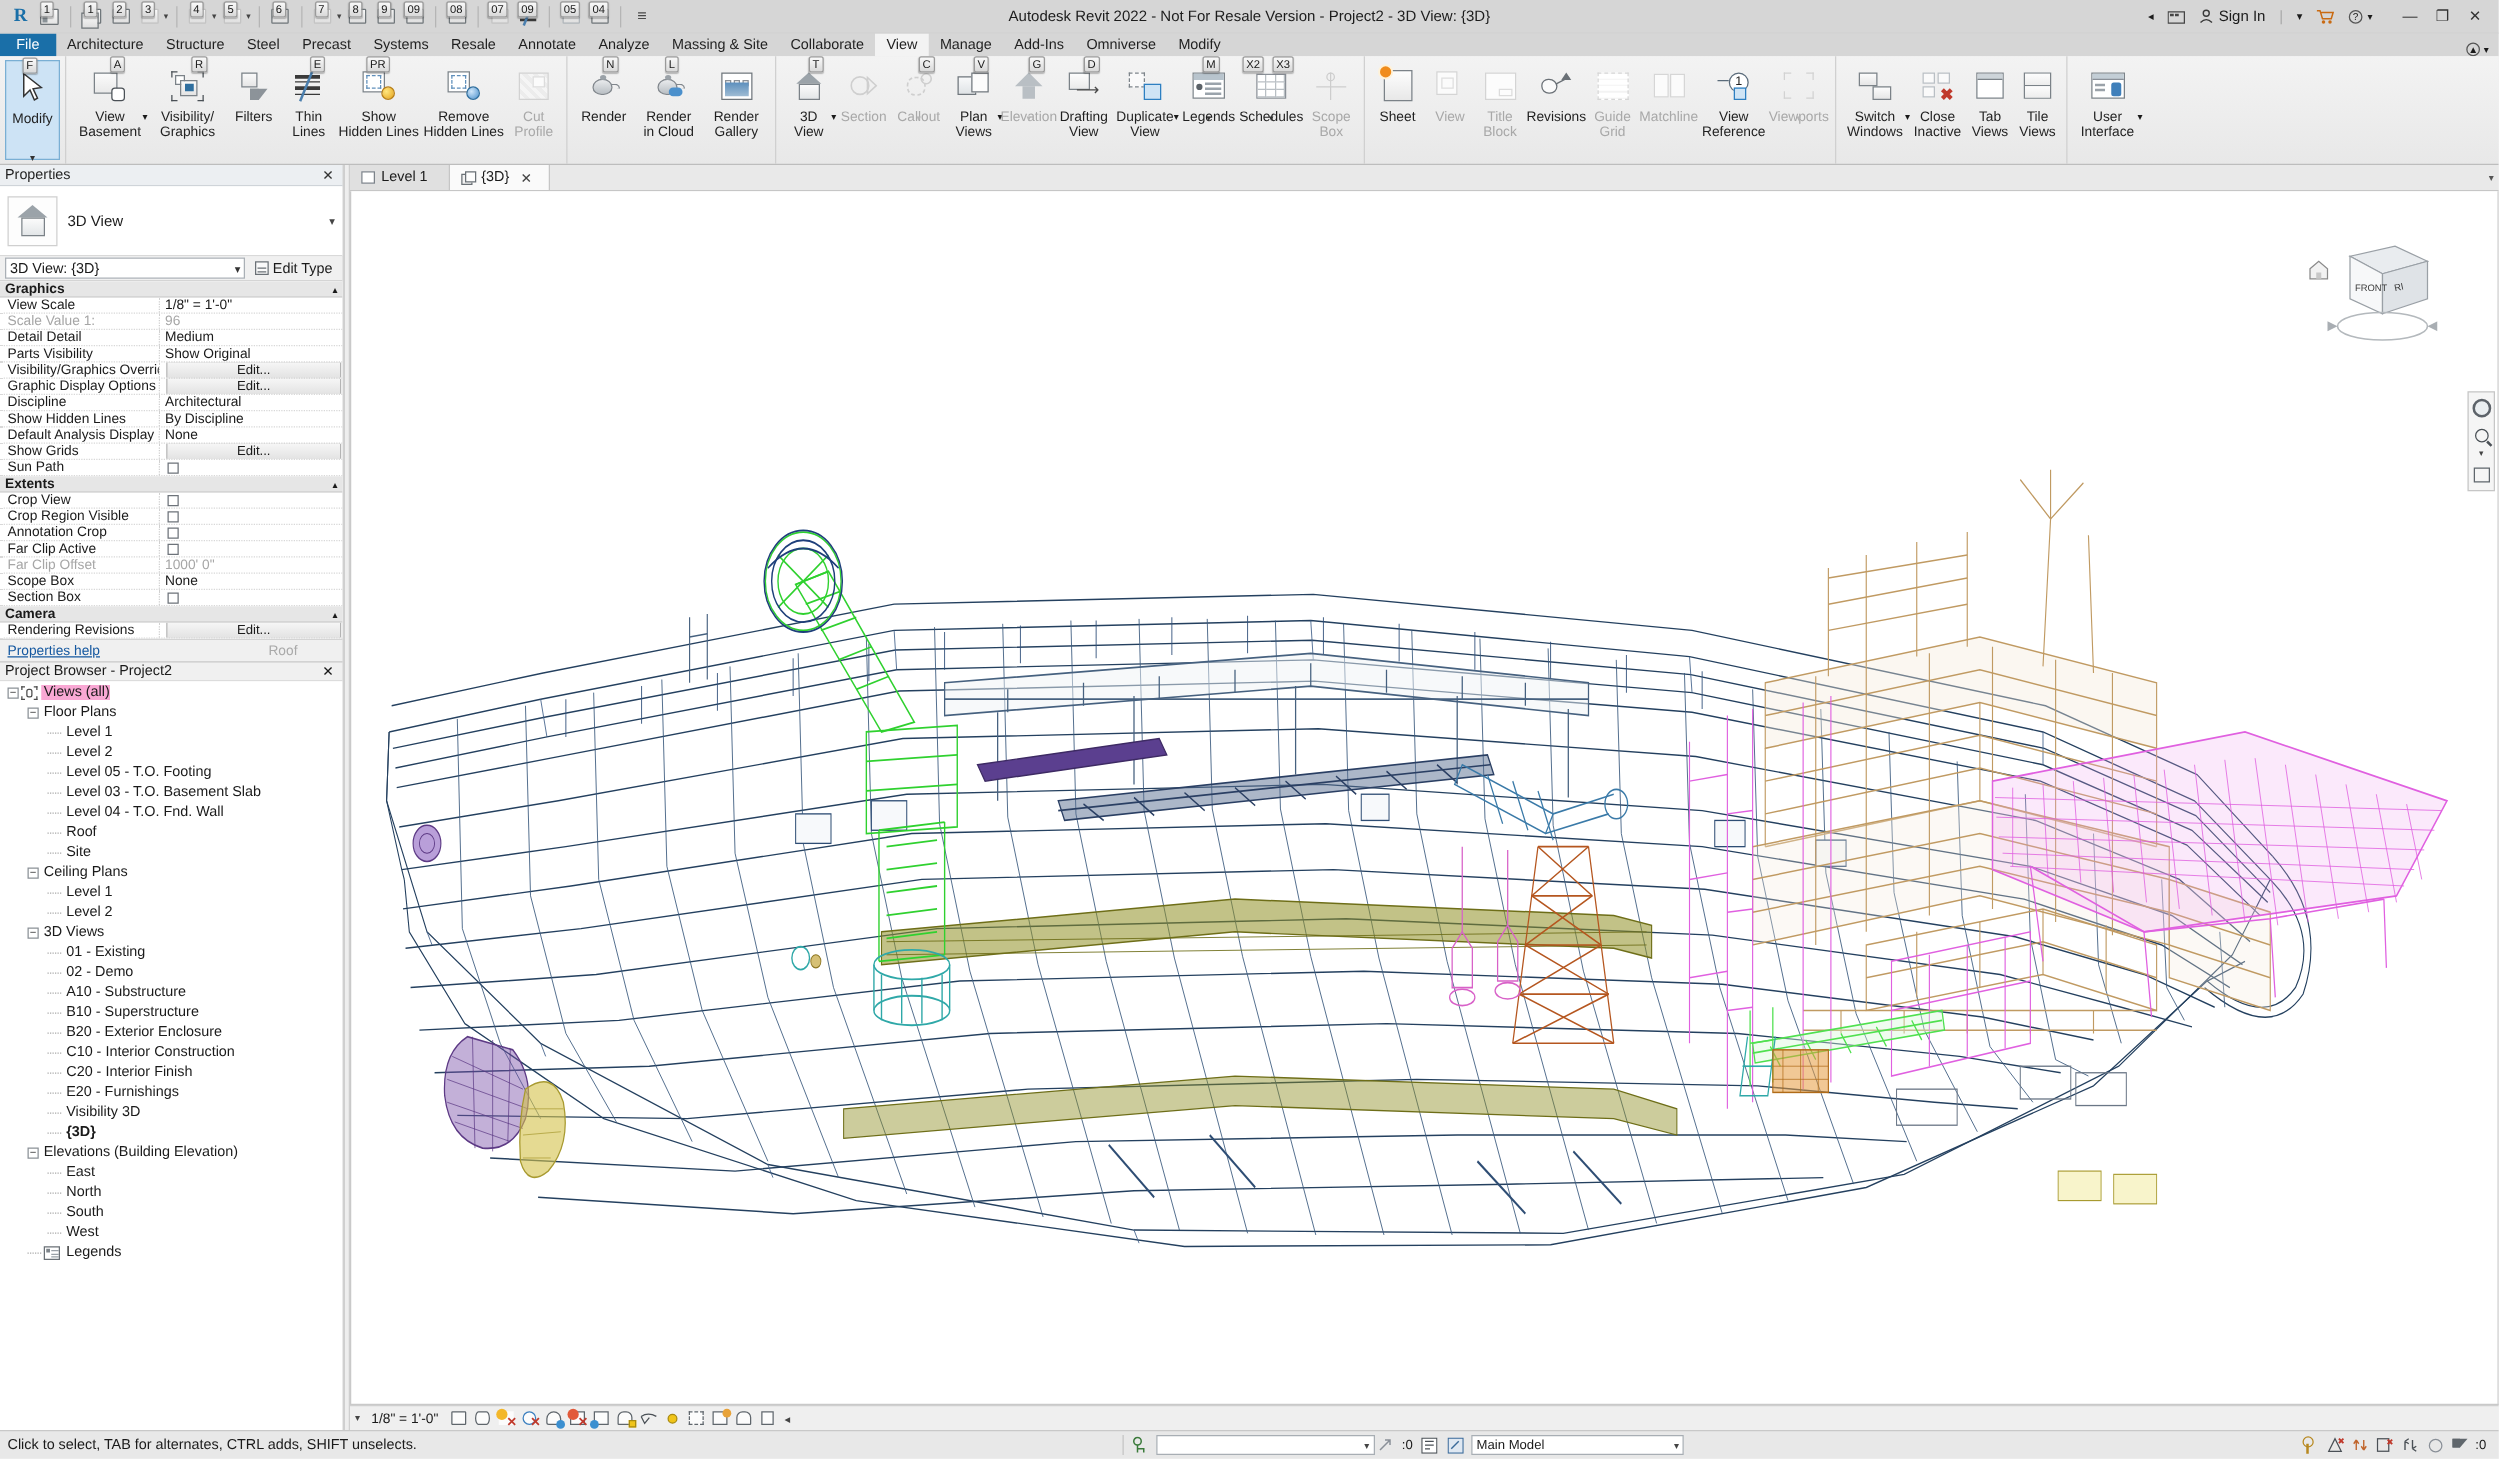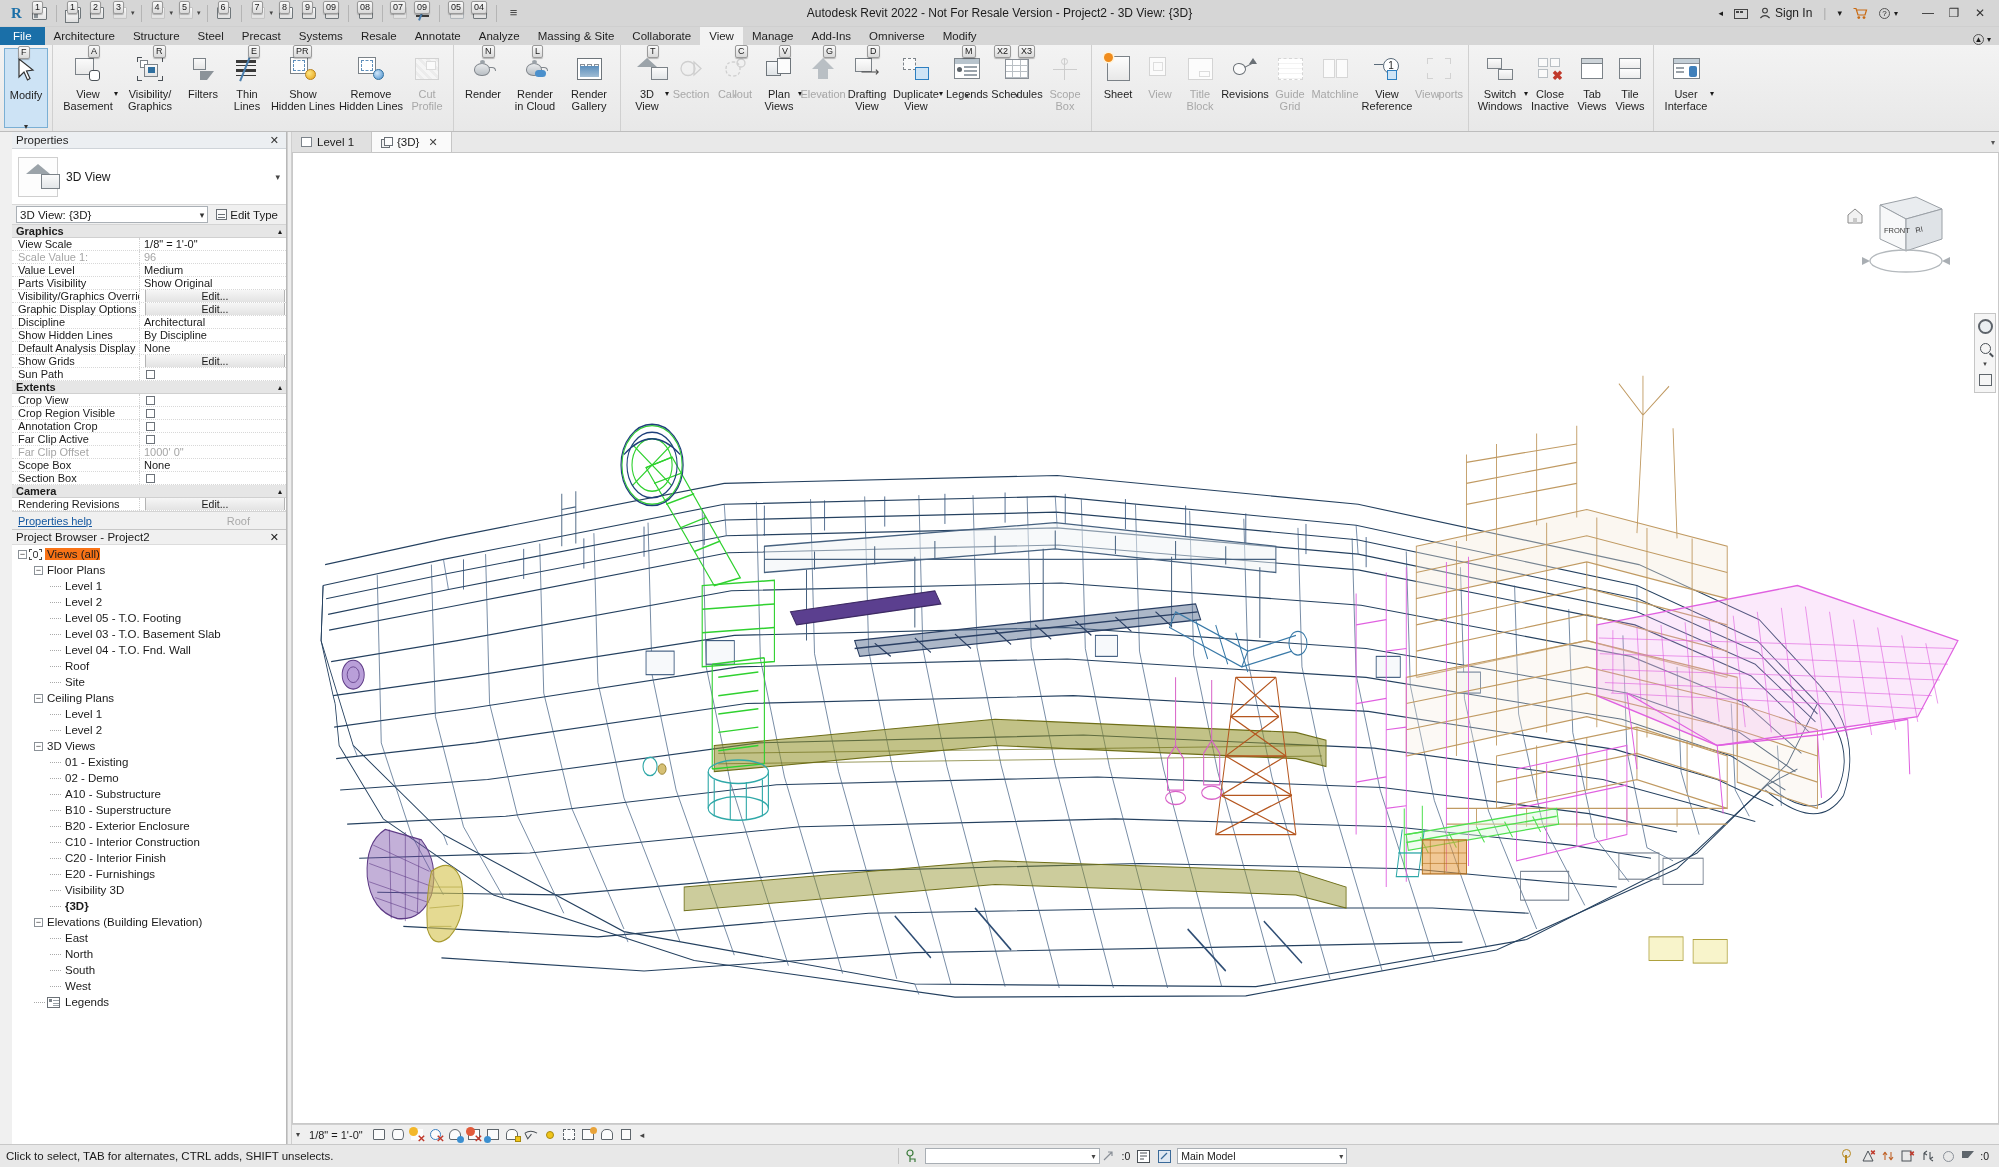--- a/index.html
+++ b/index.html
@@ -221,21 +221,21 @@
   .i-vports .c2{right:0;top:0;border-left:0;border-bottom:0}
   .i-vports .c3{left:0;bottom:0;border-right:0;border-top:0}
   .i-vports .c4{right:0;bottom:0;border-left:0;border-top:0}
   .i-titleblk { width:25px;height:22px;border:1.3px solid #d4d4d4;background:#fcfcfc;position:relative; }
   .i-titleblk .b { position:absolute;right:2px;bottom:2px;width:11px;height:6px;border:1px solid #dcdcdc; }
   .i-viewdim { width:24px;height:23px;position:relative; }
   .i-viewdim .d { position:absolute;left:1px;top:0;width:17px;height:19px;border:1.3px solid #d4d4d4;background:#fbfbfb; }
   .i-viewdim .s { position:absolute;left:5px;top:5px;width:10px;height:9px;border:1.2px solid #dedede; }
 
   
-  .body { flex:1; display:flex; min-height:0; position:relative;margin-left:12px; }
+  .body { flex:1; display:flex; min-height:0; position:relative; }
 
   
   .leftdock { width:275px; min-width:275px; display:flex; flex-direction:column; background:#f0f0f0; border-right:1px solid #b8b8b8; }
 
   .pal-header {
     height:17px; display:flex; align-items:center;
     background:#eceff2; border-bottom:1px solid #cfd4d9;
     font-size:11.5px; padding:0 4px; color:#1f1f1f;
   }
   .pal-header .x { margin-left:auto; font-size:11px; color:#333; padding:0 3px; }
@@ -282,21 +282,21 @@
   .pb-header { height:16px;background:#f0f0f0;border-top:1px solid #c8c8c8;border-bottom:1px solid #dcdcdc;display:flex;align-items:center;font-size:11.5px;padding:0 4px; }
   .pb-header .x { margin-left:auto;font-size:11px;padding:0 3px; }
   .pb-tree { flex:1; background:#fff; overflow:hidden; position:relative; font-size:11.5px; padding-top:1px; }
   .tr { height:16px; display:flex; align-items:center; white-space:nowrap; position:relative; }
   .tr .exp {
     width:9px;height:9px;border:1px solid #8b9197;background:#fff;
     display:flex;align-items:center;justify-content:center;font-size:9px;line-height:7px;color:#333;
     margin-right:2px; flex:0 0 auto;
   }
   .tr .lbl { padding-left:2px; }
-  .tr.sel-lbl .lbl { background:#f97316; }
+  .tr.sel-lbl .lbl { background:#f9a8d4; }
   .tr.bold .lbl { font-weight:bold; }
   .tr .ico-views { width:13px;height:11px;margin-right:3px;position:relative;flex:0 0 auto; }
   .tr .ico-views i { position:absolute;width:3px;height:3px;border:1.1px solid #4a4a4a; }
   .tr .ico-views i:nth-child(1){left:0;top:0;border-right:0;border-bottom:0}
   .tr .ico-views i:nth-child(2){right:0;top:0;border-left:0;border-bottom:0}
   .tr .ico-views i:nth-child(3){left:0;bottom:0;border-right:0;border-top:0}
   .tr .ico-views i:nth-child(4){right:0;bottom:0;border-left:0;border-top:0}
   .tr .ico-views b { position:absolute;left:4px;top:2px;width:5px;height:7px;border:1.1px solid #4a4a4a;border-radius:2px; }
   .tr .ico-leg { width:13px;height:11px;border:1px solid #6a7076;background:#fff;margin-right:3px;flex:0 0 auto;position:relative; }
   .tr .ico-leg::before{content:"";position:absolute;left:1px;top:1px;width:3px;height:3px;background:#7e858b;}
@@ -973,21 +973,21 @@
               <span>1/8" = 1'-0"</span>
             </div>
           </div>
           <div class="pg-row gray">
             <div class="k">Scale Value    1:</div>
             <div class="v">
               <span>96</span>
             </div>
           </div>
           <div class="pg-row">
-            <div class="k">Value Level</div>
+            <div class="k">Detail Detail</div>
             <div class="v">
               <span>Medium</span>
             </div>
           </div>
           <div class="pg-row">
             <div class="k">Parts Visibility</div>
             <div class="v">
               <span>Show Original</span>
             </div>
           </div>

